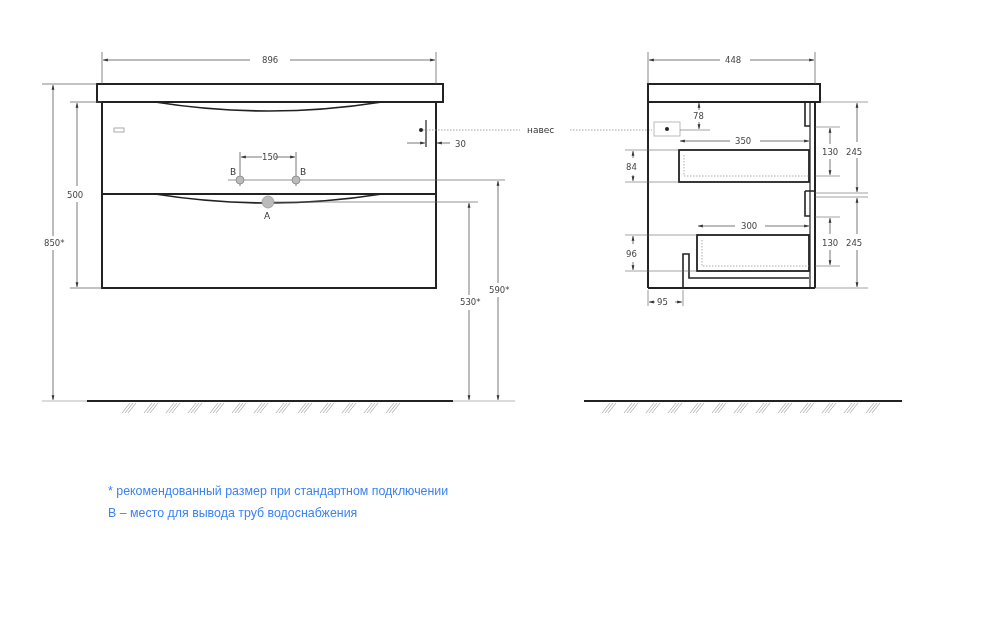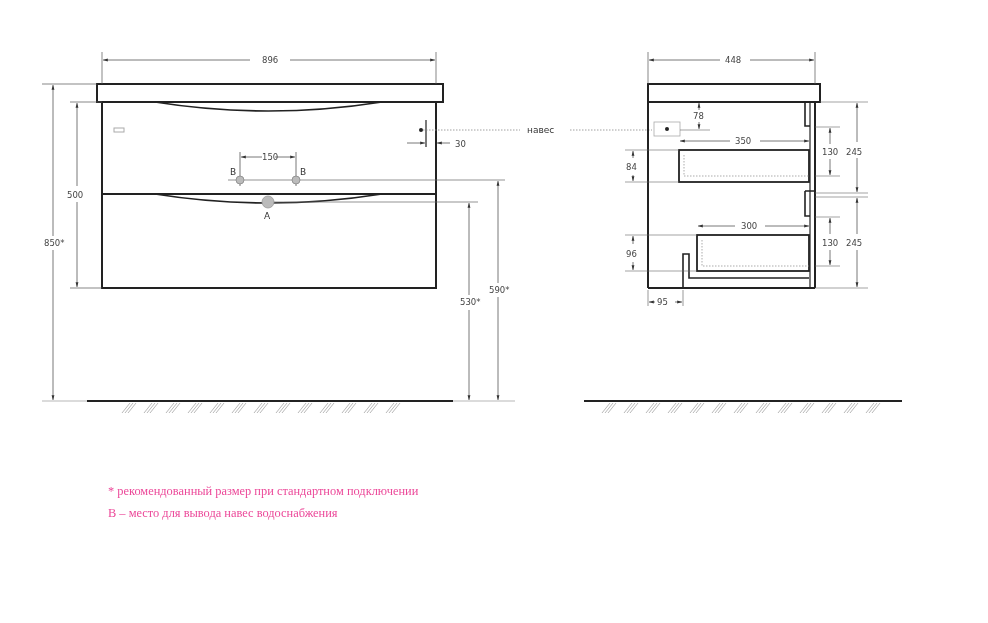--- a/index.html
+++ b/index.html
@@ -1,20 +1,20 @@
 <!DOCTYPE html>
 <html><head>
   <meta charset="utf-8">
   <style>
     html, body { margin: 0; padding: 0; background: #ffffff; }
     body { width: 988px; height: 623px; position: relative; overflow: hidden; font-family: "DejaVu Sans", sans-serif; }
     #drawing { position: absolute; left: 0; top: 0; width: 988px; height: 623px; }
     .dimtxt { font-family: "DejaVu Sans", sans-serif; font-size: 8.5px; fill: #444; }
     .lbl { font-family: "DejaVu Sans", sans-serif; font-size: 9px; fill: #333; }
-    .notes { position: absolute; left: 108px; top: 481px; font-family: Liberation Serif, serif; font-size: 12.4px; color: #ec4899; line-height: 21.5px; }
+    .notes { position: absolute; left: 108px; top: 481px; font-family: Liberation Sans, sans-serif; font-size: 12.4px; color: #3b82f6; line-height: 21.5px; }
     .notes div { white-space: nowrap; }
   </style>
 </head>
 <body>
 
 <svg id="drawing" viewBox="0 0 988 623" xmlns="http://www.w3.org/2000/svg">
   <defs>
     <marker id="arr" viewBox="0 0 10 10" refX="10" refY="5" markerWidth="6" markerHeight="6" orient="auto-start-reverse">
       <path d="M0,2 L10,5 L0,8 z" fill="#333"></path>
     </marker>
@@ -203,14 +203,14 @@
                M800,413 L808,403 M803,413 L811,403 M806,413 L814,403
                M822,413 L830,403 M825,413 L833,403 M828,413 L836,403
                M844,413 L852,403 M847,413 L855,403 M850,413 L858,403
                M866,413 L874,403 M869,413 L877,403 M872,413 L880,403"></path>
     </g>
   </g>
 </svg>
 
 <div class="notes">
   <div>* рекомендованный размер при стандартном подключении</div>
-  <div>В – место для вывода навес водоснабжения</div>
+  <div>В – место для вывода труб водоснабжения</div>
 </div>
 
 </body></html>

